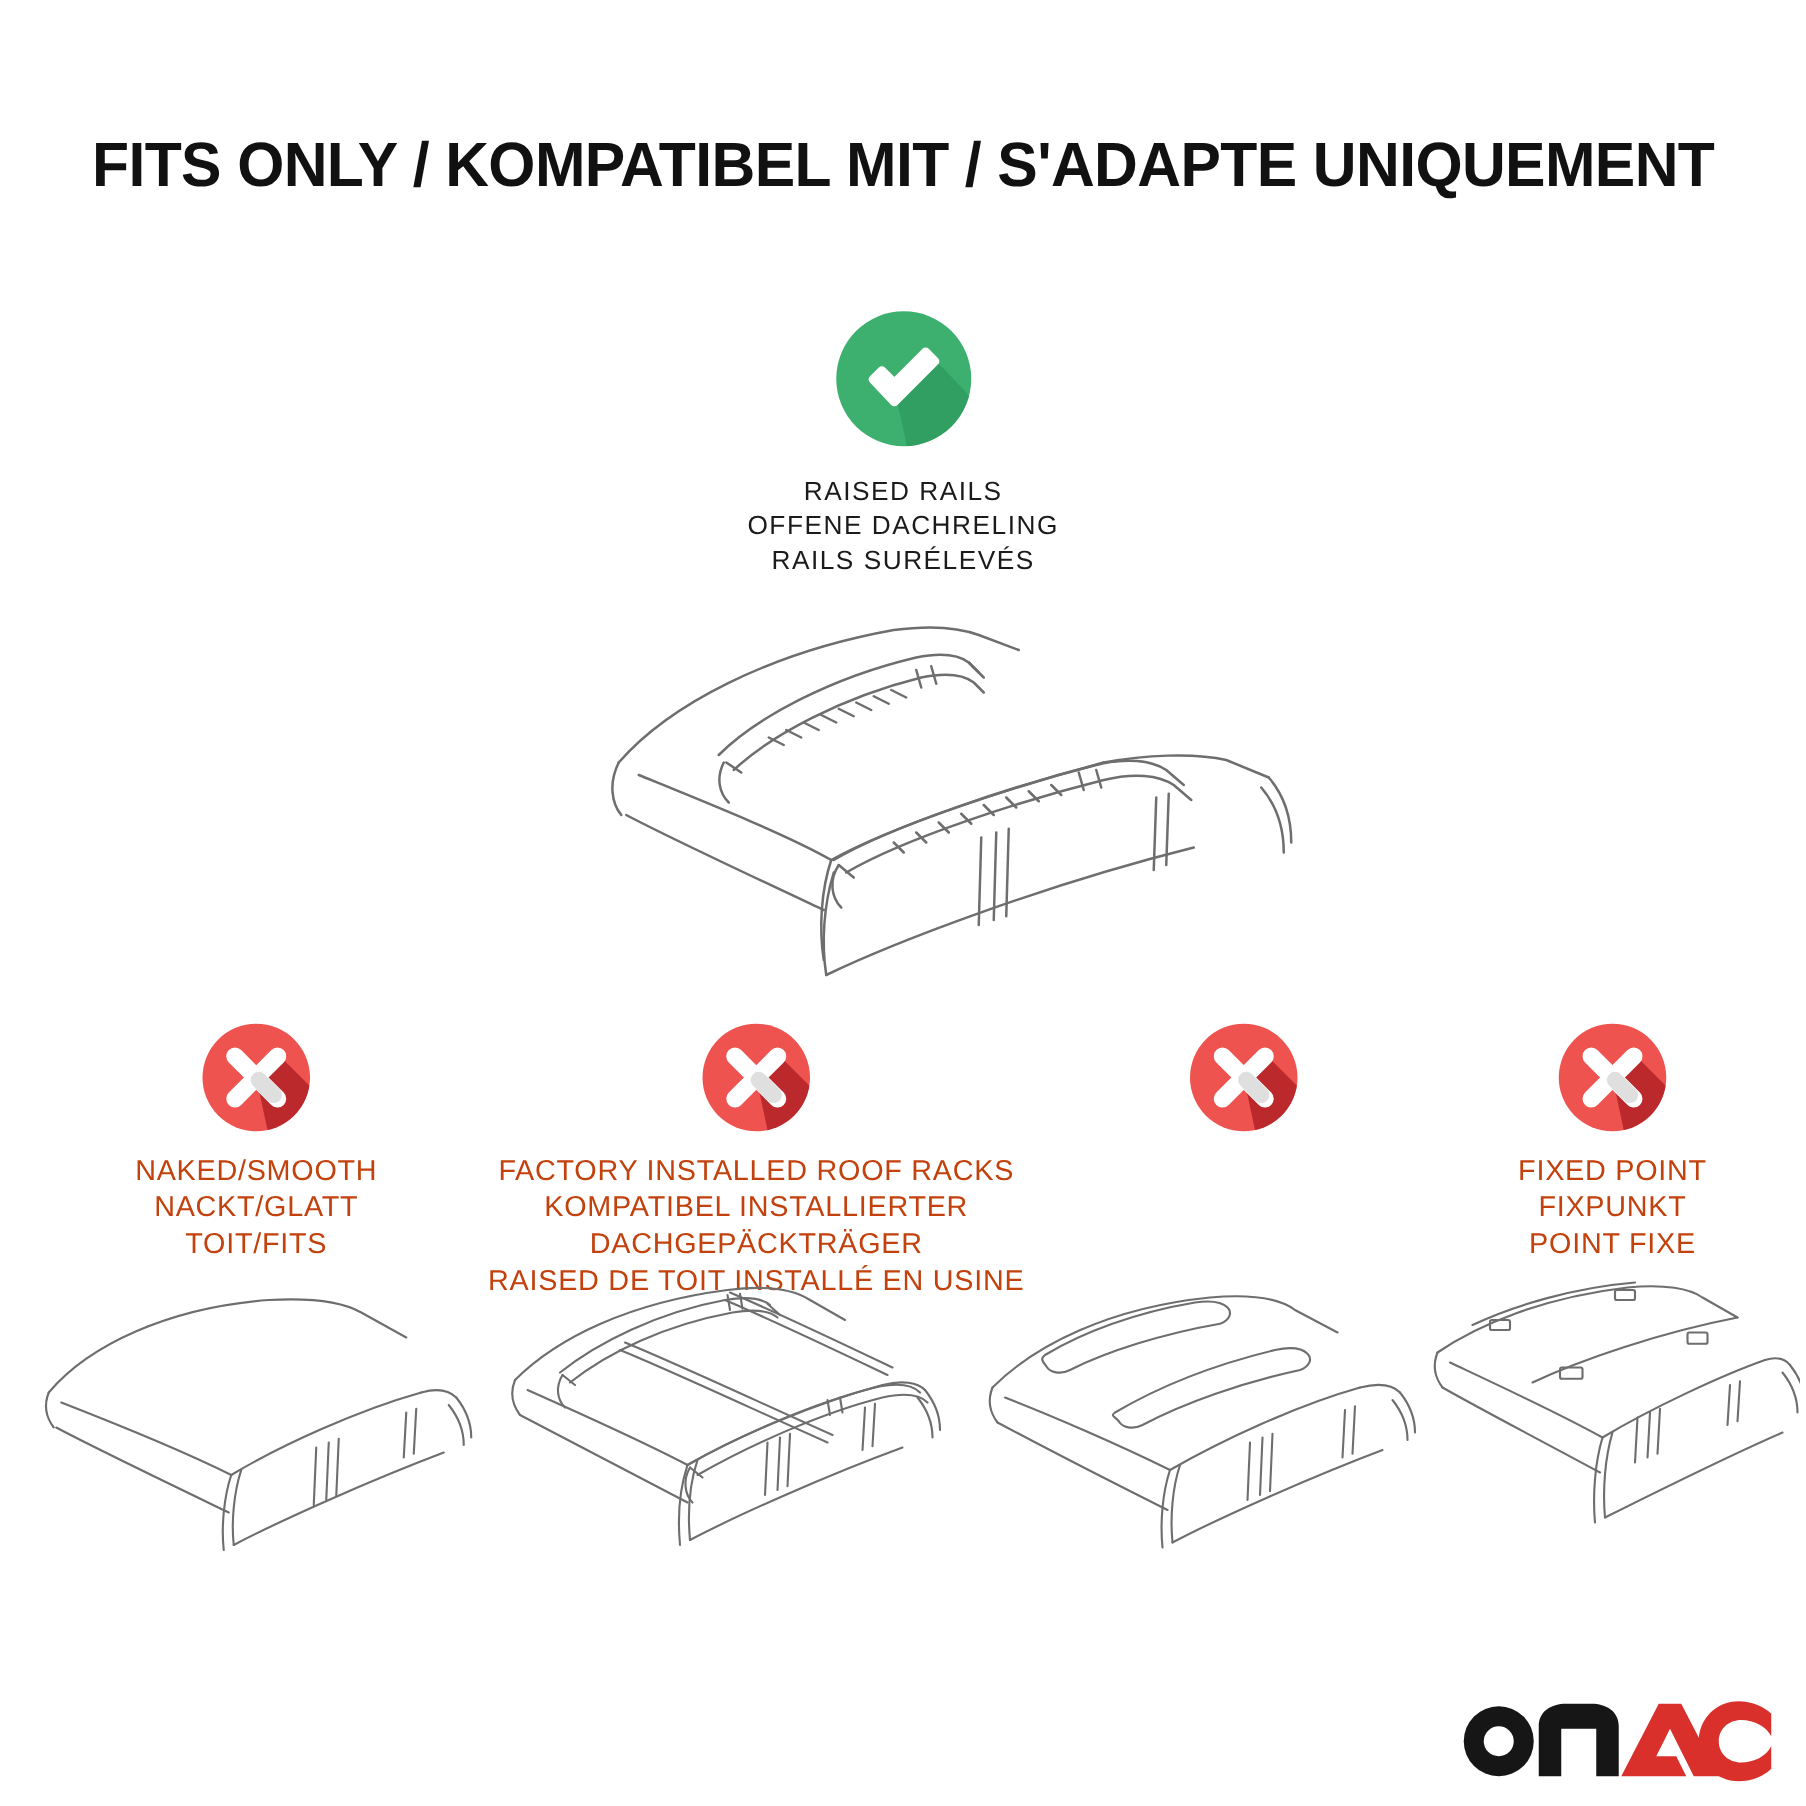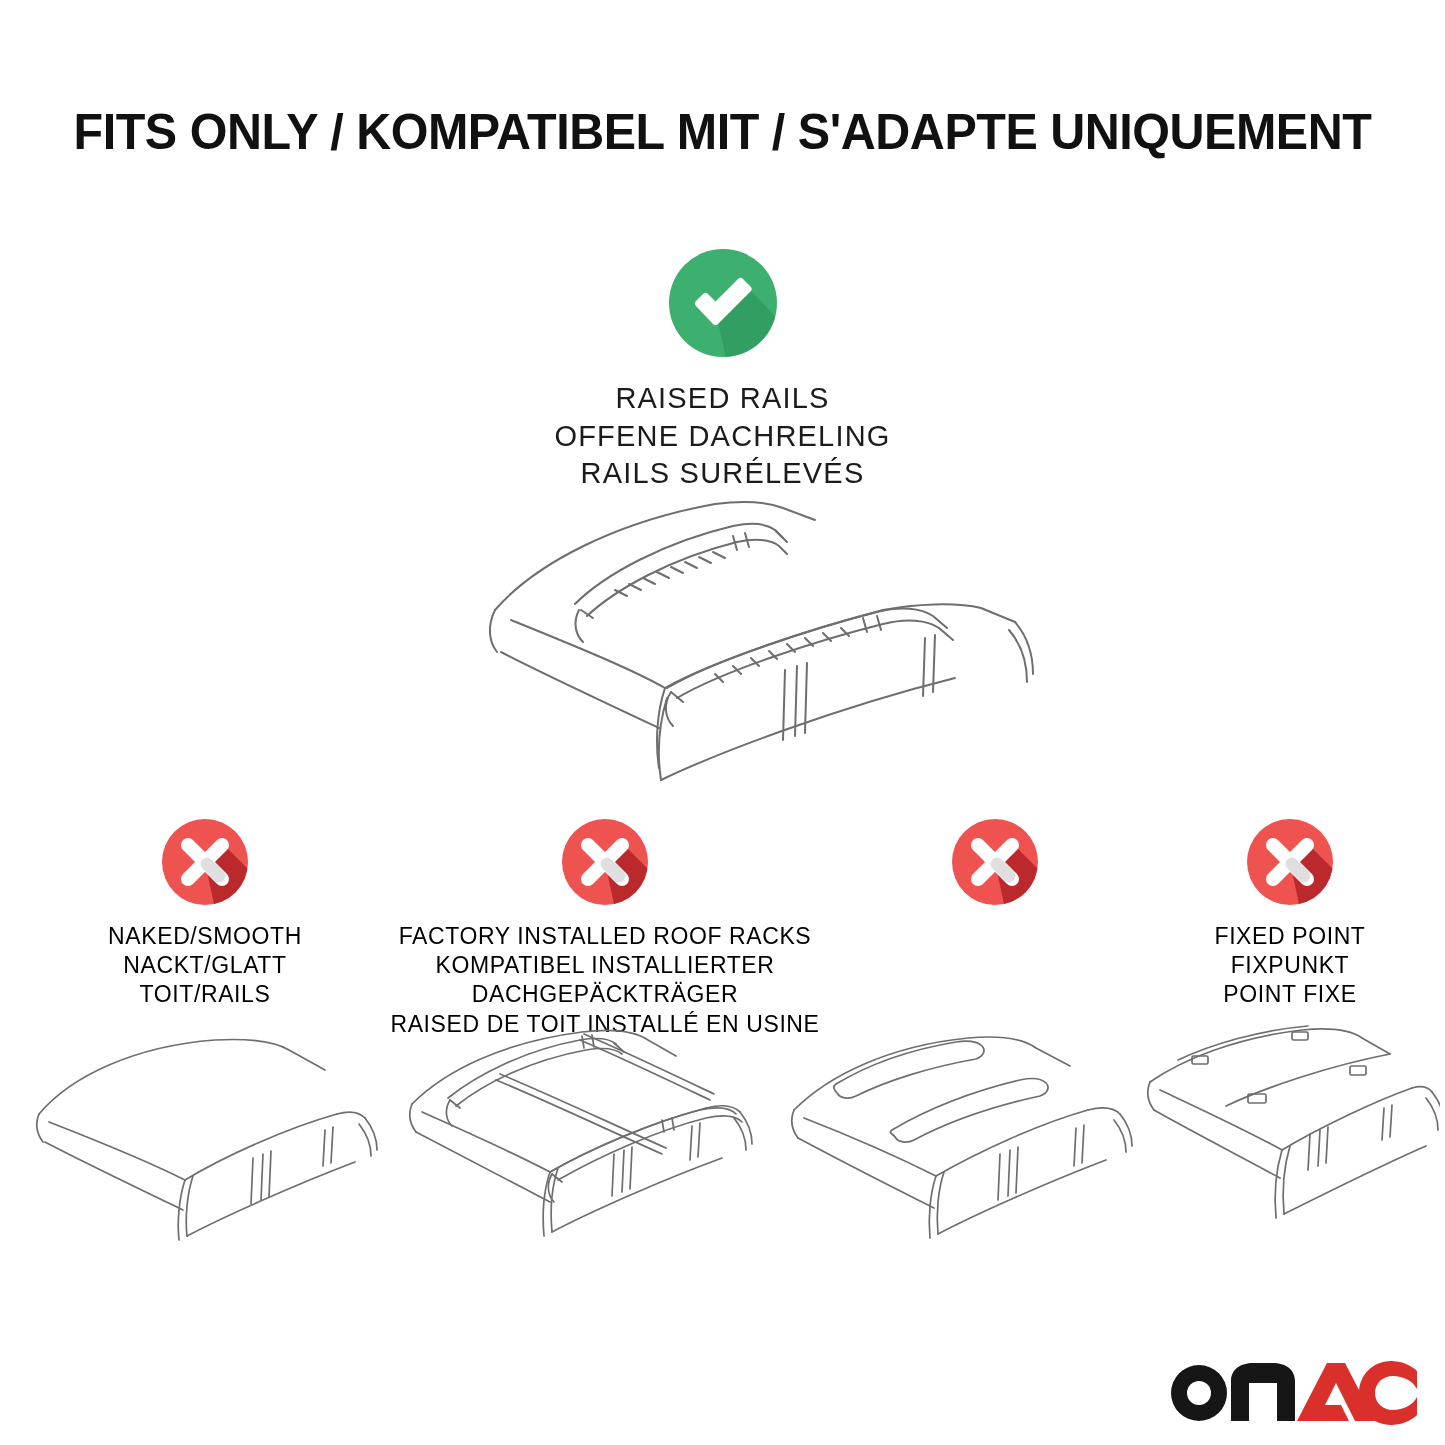--- a/index.html
+++ b/index.html
@@ -44,21 +44,21 @@
   }
   .check-icon-wrap {
     width: 110px;
     height: 110px;
     position: relative;
   }
   .hero-labels {
     margin-top: 22px;
     text-align: center;
     line-height: 1.30;
-    font-size: 29px;
+    font-size: 21px;
     letter-spacing: 1.2px;
     font-weight: 400;
     color: #1b1b1b;
   }
   .hero-labels div { white-space: nowrap; }
 
   .hero-art {
     position: absolute;
     top: 492px;
     left: 415px;
@@ -86,21 +86,21 @@
     height: 88px;
     position: relative;
   }
   .neg-labels {
     margin-top: 16px;
     text-align: center;
     line-height: 1.27;
     font-size: 23px;
     letter-spacing: 0.6px;
     font-weight: 400;
-    color: #000000;
+    color: #c2410c;
   }
   .neg-labels div { white-space: nowrap; }
 
   .neg-item.i0 { left: 45px;   width: 320px; }
   .neg-item.i1 { left: 370px;  width: 470px; }
   .neg-item.i2 { left: 845px;  width: 300px; }
   .neg-item.i3 { left: 1150px; width: 280px; }
 
   
   .art-row { position: absolute; top: 1018px; left: 0; width: 1445px; height: 230px; }
@@ -213,21 +213,21 @@
         <g stroke-linecap="round">
           <line x1="27" y1="27" x2="61" y2="61" stroke="#ffffff" stroke-width="14"></line>
           <line x1="61" y1="27" x2="27" y2="61" stroke="#ffffff" stroke-width="14"></line>
           <line x1="46" y1="46" x2="58" y2="58" stroke="#DFDFDF" stroke-width="13"></line>
         </g>
       </svg>
     </div>
     <div class="neg-labels">
       <div>NAKED/SMOOTH</div>
       <div>NACKT/GLATT</div>
-      <div>TOIT/RAILS</div>
+      <div>TOIT/FITS</div>
     </div>
   </div>
 
   <div class="neg-item i1">
     <div class="x-icon-wrap">
       <svg viewBox="0 0 88 88" width="88" height="88" aria-hidden="true">
         <defs>
             <clipPath id="xc1">
               <circle cx="44" cy="44" r="43"></circle>
             </clipPath>

